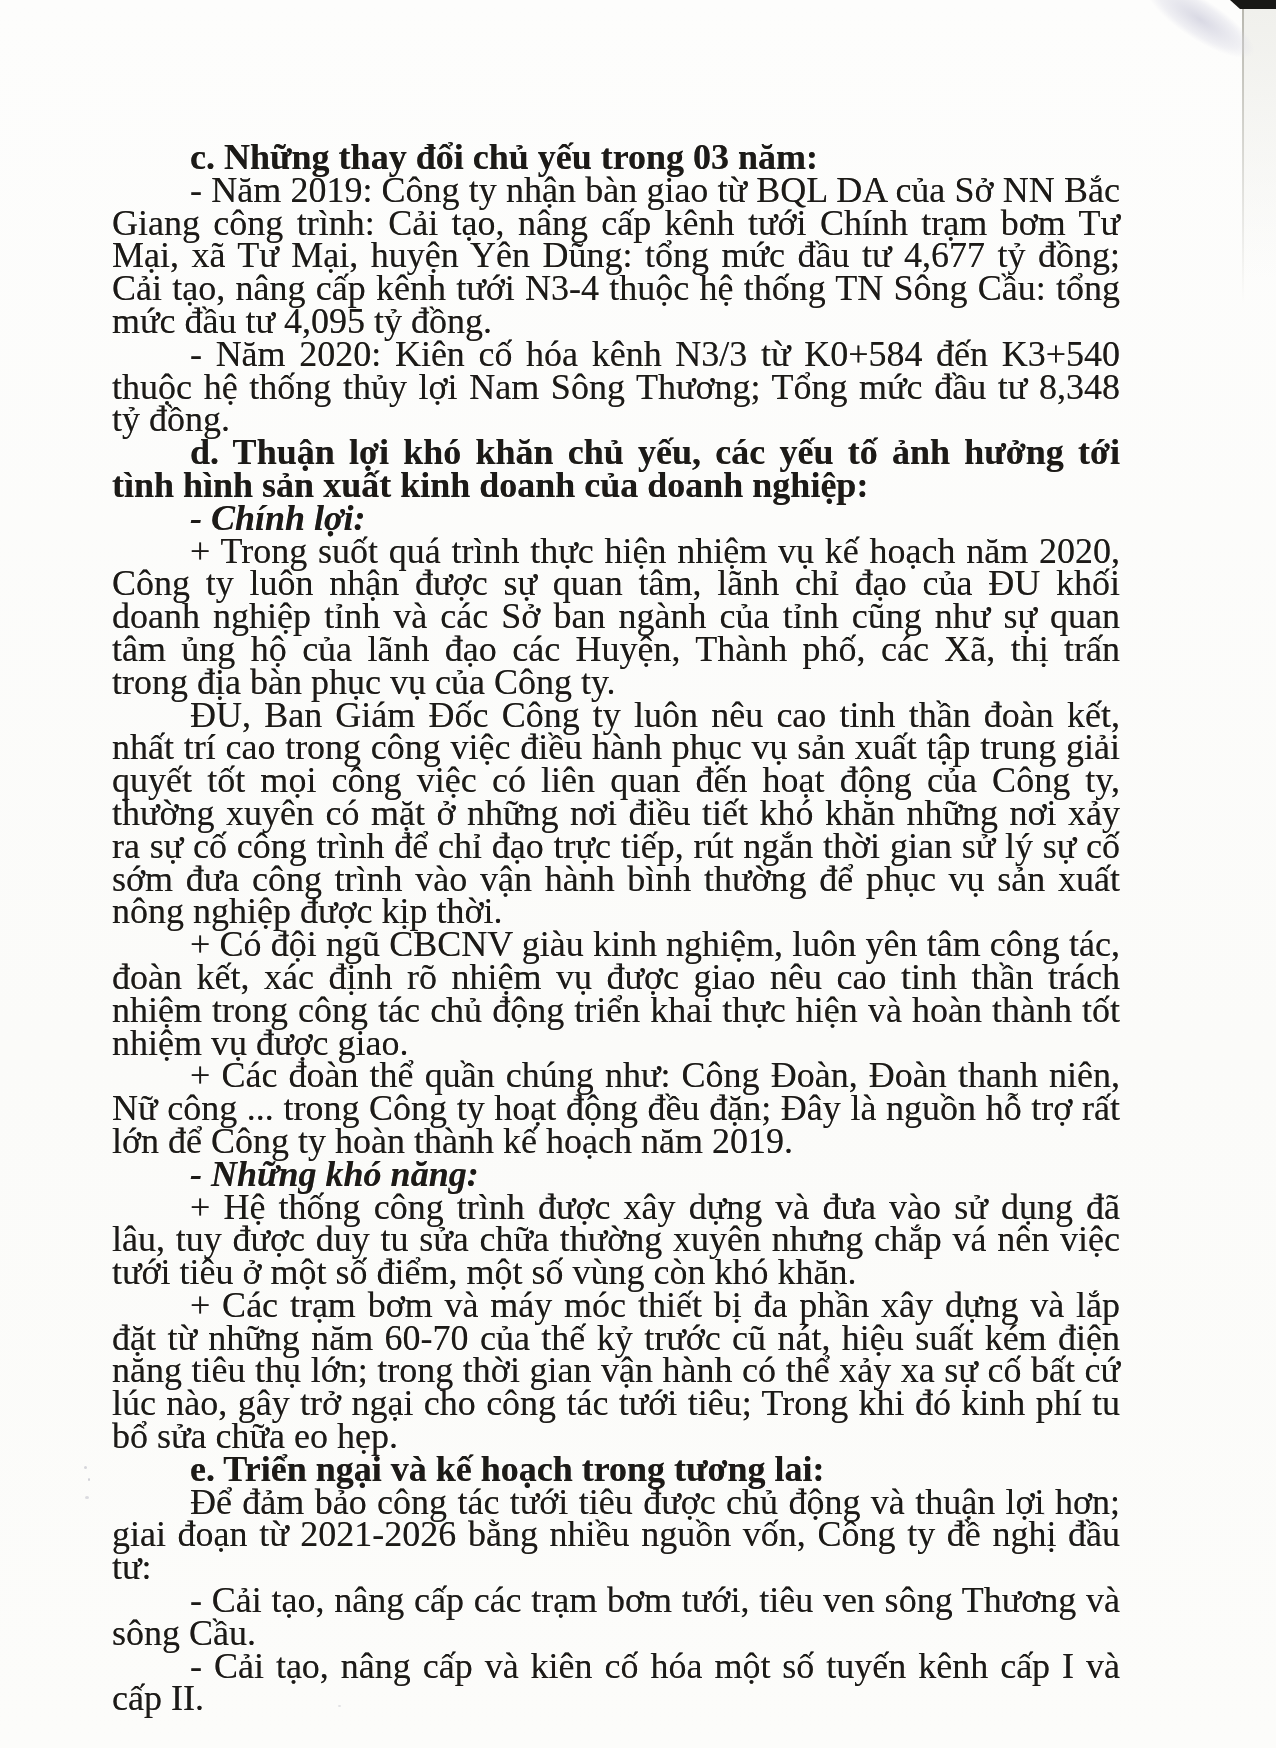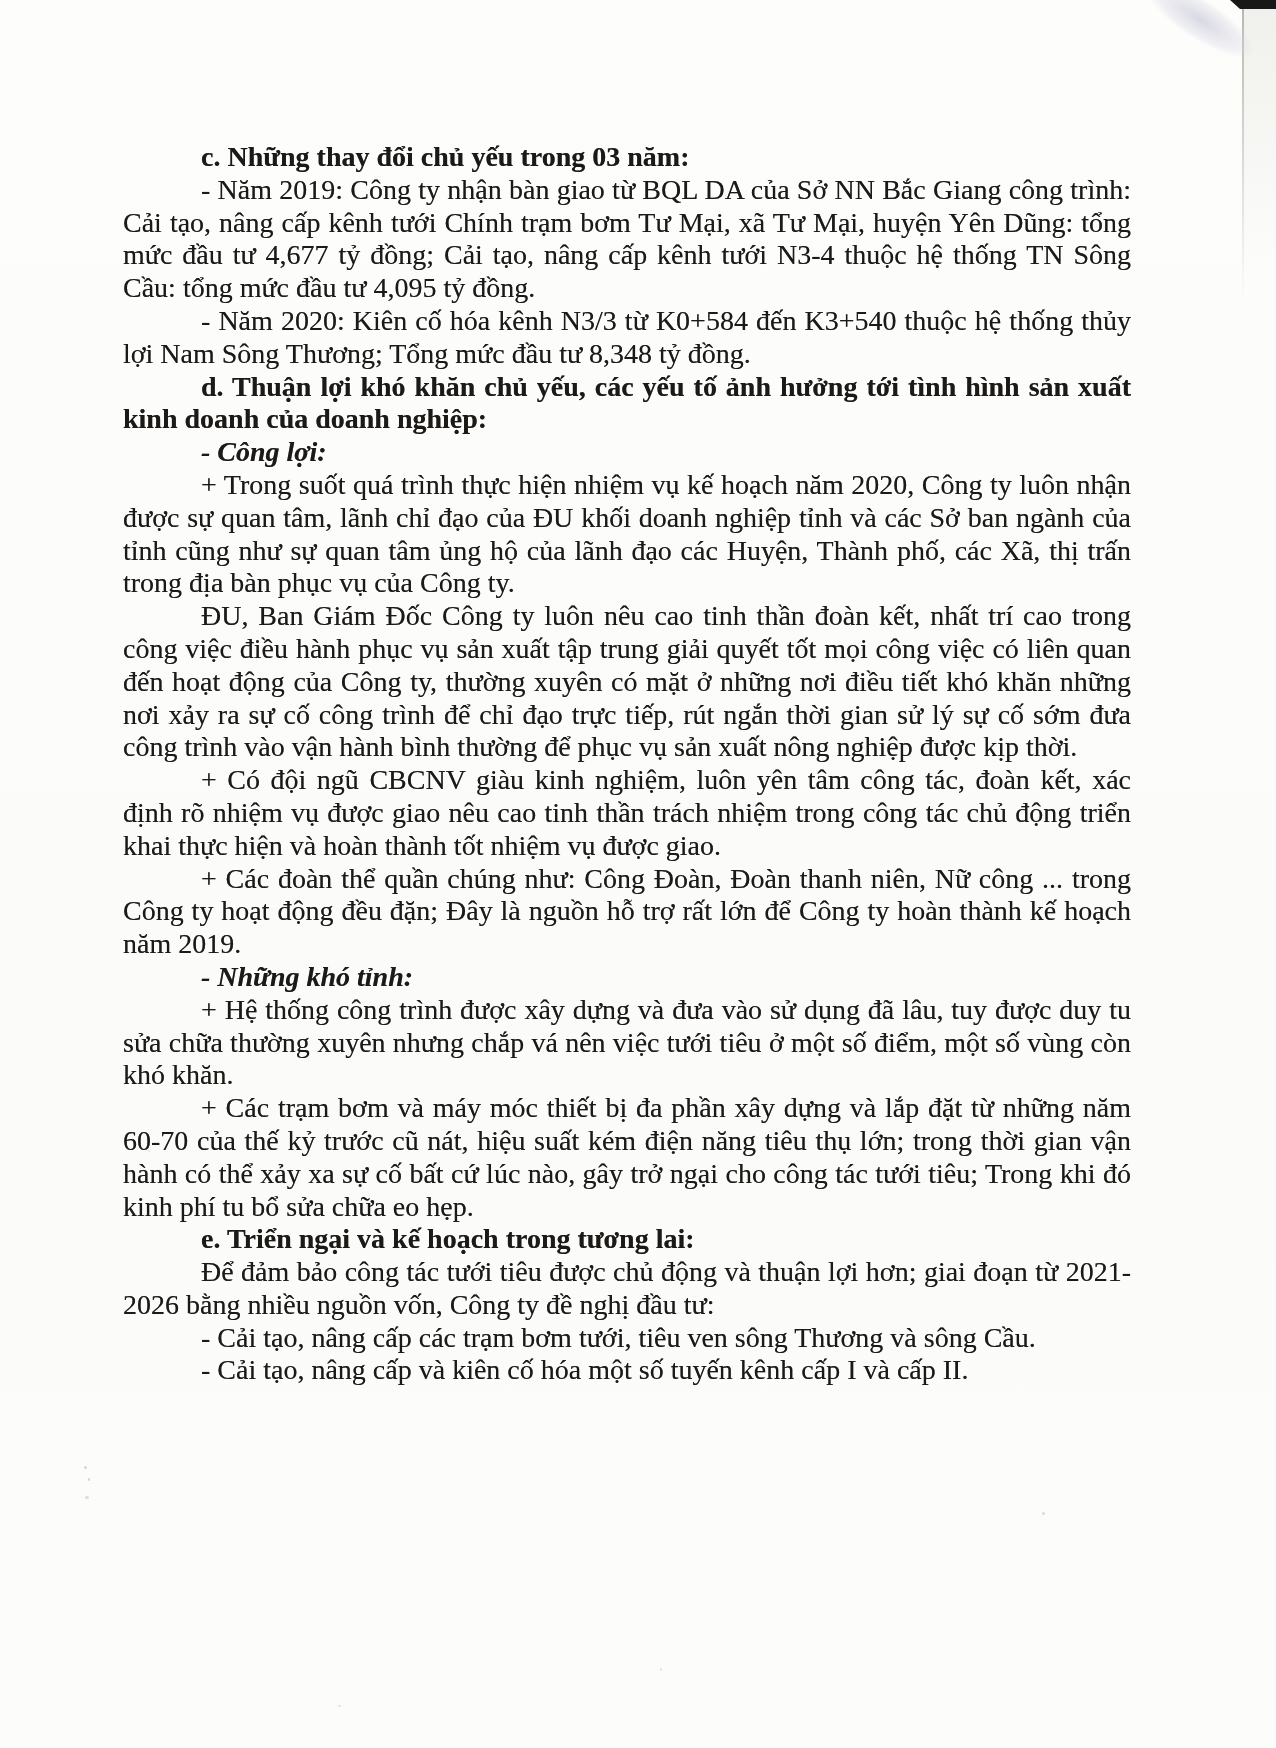--- a/index.html
+++ b/index.html
@@ -9,22 +9,22 @@
     position:relative;
     overflow:hidden;
     font-family:"Liberation Serif","DejaVu Serif",serif;
   }
   .page{
     position:absolute;inset:0;
     background:linear-gradient(180deg,#fdfdfc 0%,#fbfbf9 60%,#fcfcfa 100%);
   }
   .page-text{
     position:absolute;
-    left:123px;top:141px;width:1008px;
-    font-size:28px;
+    left:112px;top:141px;width:1008px;
+    font-size:36px;
     line-height:32.8px;
     color:#1c1a17;
     text-align:justify;
     text-shadow:0 0 0.5px rgba(20,18,15,.55);
   }
   .page-text p{margin:0;text-indent:78px;}
   .b{font-weight:bold;}
   .bi{font-weight:bold;font-style:italic;}
   
   .corner-black{
@@ -73,26 +73,26 @@
   <div class="speck s4"></div>
   <div class="speck s5"></div>
   <div class="speck s6"></div>
   <div class="speck s7"></div>
 
   <div class="page-text">
     <p class="b">c. Những thay đổi chủ yếu trong 03 năm:</p>
     <p>- Năm 2019: Công ty nhận bàn giao từ BQL DA của Sở NN  Bắc Giang công trình: Cải tạo, nâng cấp kênh tưới Chính trạm bơm Tư Mại, xã Tư Mại, huyện Yên Dũng: tổng mức đầu tư 4,677 tỷ đồng; Cải tạo, nâng cấp kênh tưới N3-4 thuộc hệ thống TN Sông Cầu: tổng mức đầu tư 4,095 tỷ đồng.</p>
     <p>- Năm 2020:  Kiên cố hóa kênh N3/3 từ  K0+584 đến K3+540 thuộc hệ thống thủy lợi Nam Sông Thương; Tổng mức đầu tư 8,348 tỷ đồng.</p>
     <p class="b">d. Thuận lợi khó khăn chủ yếu, các yếu tố ảnh hưởng tới tình hình sản xuất kinh doanh của doanh nghiệp:</p>
-    <p class="bi">- Công lợi:</p>
+    <p class="bi">- Chính lợi:</p>
     <p>+ Trong suốt quá trình thực hiện nhiệm vụ kế hoạch năm 2020, Công ty luôn nhận được sự quan tâm, lãnh chỉ đạo của ĐU khối doanh nghiệp tỉnh và các Sở ban ngành của tỉnh cũng như sự quan tâm ủng hộ của lãnh đạo các Huyện, Thành phố, các Xã, thị trấn trong địa bàn phục vụ của Công ty.</p>
     <p>ĐU, Ban Giám Đốc Công ty luôn nêu cao tinh thần đoàn kết, nhất trí cao trong công việc điều hành phục vụ sản xuất  tập trung giải quyết tốt mọi công việc có liên quan đến hoạt động của Công ty, thường xuyên có mặt ở những nơi điều tiết khó khăn những nơi xảy ra sự cố công trình để chỉ đạo trực tiếp, rút  ngắn thời gian sử lý sự cố sớm đưa công trình vào vận hành bình thường để phục vụ sản xuất nông nghiệp được kịp thời.</p>
     <p>+ Có đội ngũ CBCNV giàu kinh nghiệm, luôn yên tâm công tác, đoàn kết, xác định rõ nhiệm vụ được giao nêu cao tinh thần trách nhiệm trong công tác chủ động triển khai thực hiện và hoàn thành tốt nhiệm vụ được giao.</p>
     <p>+ Các đoàn thể quần chúng như: Công Đoàn, Đoàn thanh niên, Nữ công ... trong Công ty hoạt động đều đặn; Đây là nguồn hỗ trợ rất lớn để Công ty hoàn thành kế hoạch năm 2019.</p>
-    <p class="bi">- Những khó tỉnh:</p>
+    <p class="bi">- Những khó năng:</p>
     <p>+ Hệ thống công trình được xây dựng và đưa vào sử dụng đã lâu, tuy được duy tu sửa chữa thường xuyên nhưng chắp vá nên việc tưới tiêu ở một số điểm, một số vùng còn khó khăn.</p>
     <p>+ Các trạm bơm và máy móc thiết bị đa phần xây dựng và lắp đặt từ những năm 60-70 của thế kỷ trước cũ nát, hiệu suất kém điện năng tiêu thụ lớn; trong thời gian vận hành có thể xảy xa sự cố bất cứ lúc nào, gây trở ngại cho công tác tưới tiêu; Trong khi đó kinh phí tu bổ sửa chữa eo hẹp.</p>
     <p class="b">e. Triển ngại và kế hoạch trong tương lai:</p>
     <p>Để đảm bảo công tác tưới tiêu được chủ động và thuận lợi hơn; giai đoạn từ 2021-2026 bằng nhiều nguồn vốn, Công ty đề nghị đầu tư:</p>
     <p>- Cải tạo, nâng cấp các trạm bơm tưới, tiêu ven sông Thương và sông Cầu.</p>
     <p>- Cải tạo, nâng cấp và kiên cố hóa một số tuyến kênh cấp I và cấp II.</p>
   </div>
 
 </div>
 

